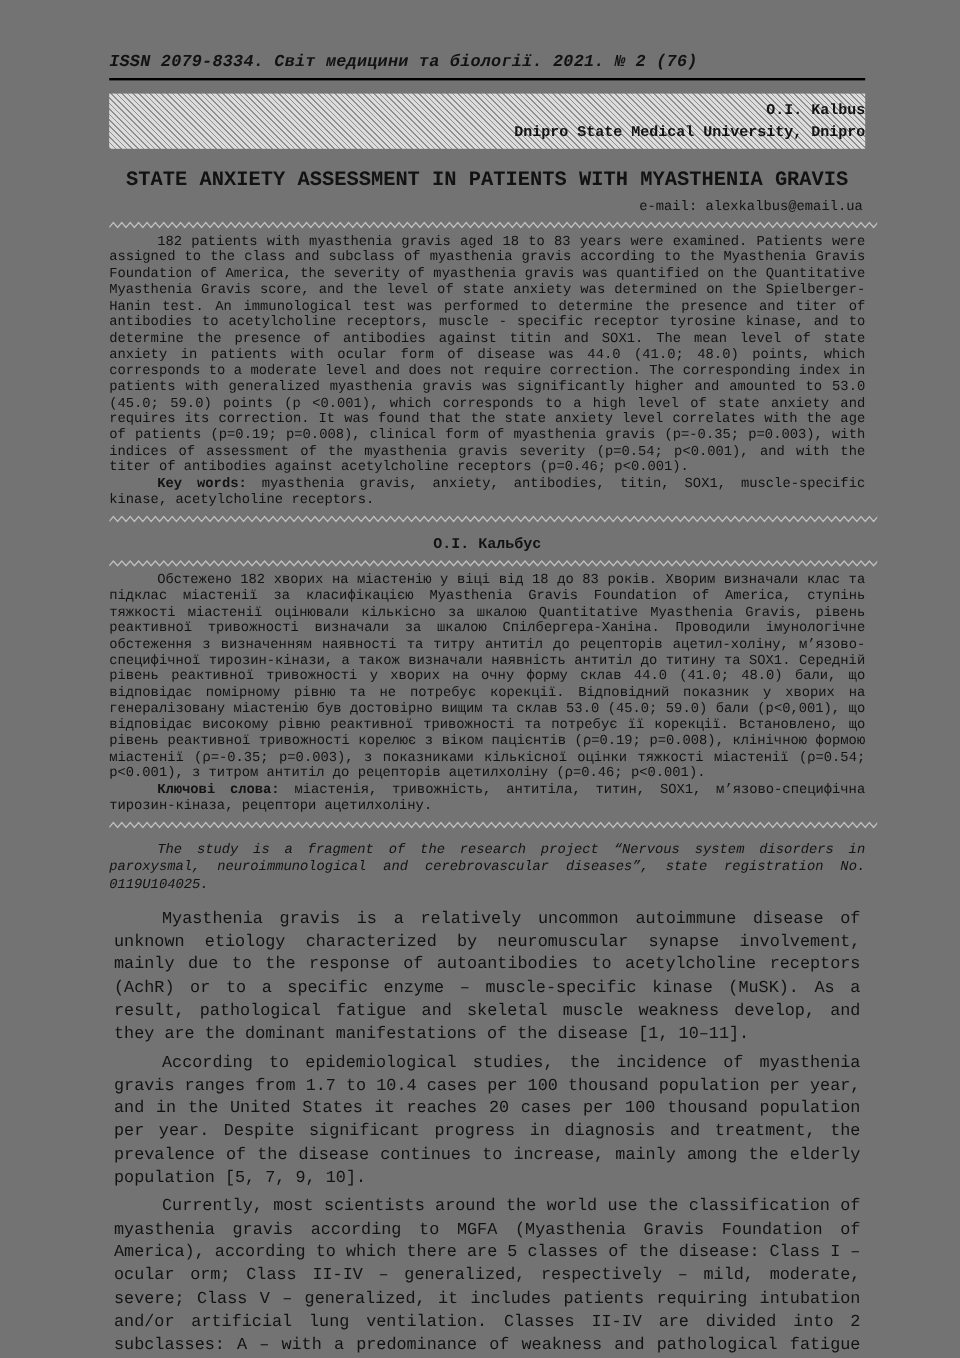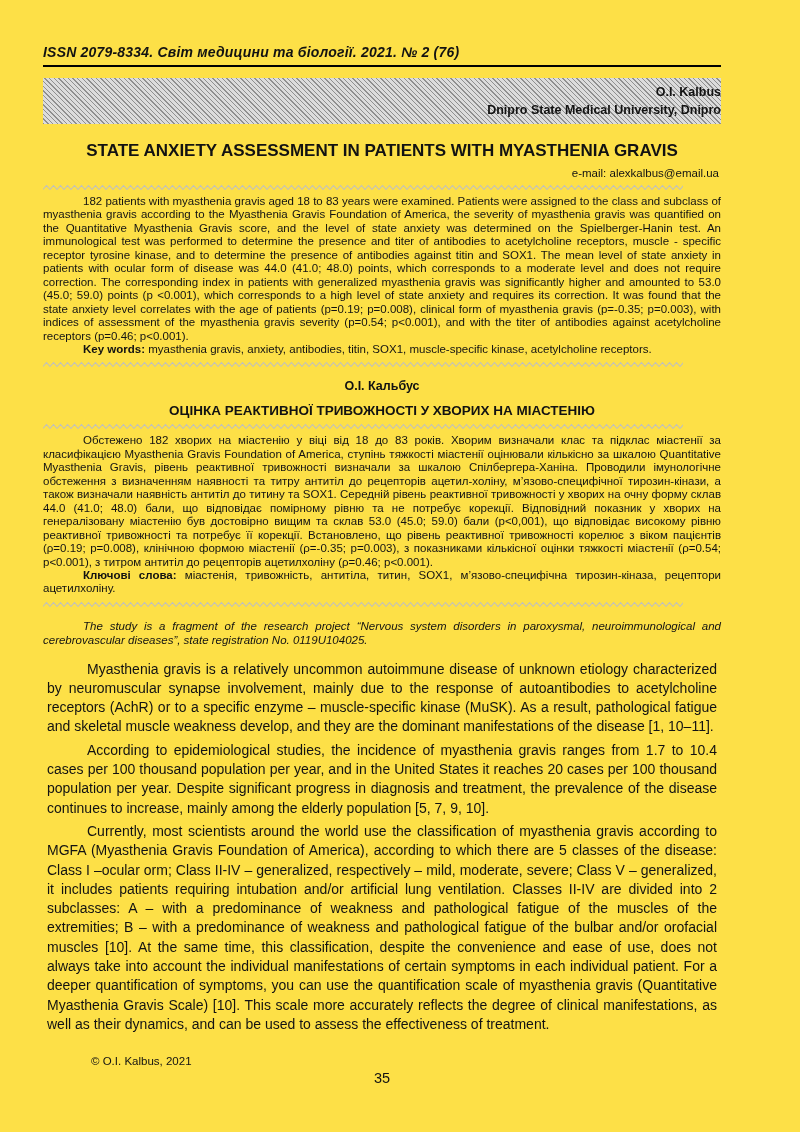--- a/index.html
+++ b/index.html
@@ -1,22 +1,22 @@
 <!DOCTYPE html>
 <html><head>
 <meta charset="utf-8">
 <style>
   html,body{margin:0;padding:0;background:#fff;}
   .page{
     position:relative;
     width:800px;height:1132px;
     box-sizing:border-box;
-    padding:44px 79px 0 43px;
-    background:#fde047;
-    font-family:Liberation Sans, sans-serif;
+    padding:44px 79px 0 91px;
+    background:#737373;
+    font-family:Liberation Mono, monospace;
     color:#121212;
     overflow:hidden;
   }
   .issn{
     font-size:14px;
     font-weight:bold;
     font-style:italic;
     padding-bottom:5px;
     border-bottom:2.5px solid #000;
     letter-spacing:.2px;
@@ -67,21 +67,20 @@
   <div class="abs-wrap">
     <p class="abs">182 patients with myasthenia gravis aged 18 to 83 years were examined. Patients were assigned to the class and subclass of myasthenia gravis according to the Myasthenia Gravis Foundation of America, the severity of myasthenia gravis was quantified on the Quantitative Myasthenia Gravis score, and the level of state anxiety was determined on the Spielberger-Hanin test. An immunological test was performed to determine the presence and titer of antibodies to acetylcholine receptors, muscle - specific receptor tyrosine kinase, and to determine the presence of antibodies against titin and SOX1. The mean level of state anxiety in patients with ocular form of disease was 44.0 (41.0; 48.0) points, which corresponds to a moderate level and does not require correction. The corresponding index in patients with generalized myasthenia gravis was significantly higher and amounted to 53.0 (45.0; 59.0) points (p &lt;0.001), which corresponds to a high level of state anxiety and requires its correction. It was found that the state anxiety level correlates with the age of patients (p=0.19; p=0.008), clinical form of myasthenia gravis (p=-0.35; p=0.003), with indices of assessment of the myasthenia gravis severity (p=0.54; p&lt;0.001), and with the titer of antibodies against acetylcholine receptors (p=0.46; p&lt;0.001).</p>
     <p class="abs"><span class="b">Key words:</span><span> myasthenia gravis, anxiety, antibodies, titin, SOX1, muscle-specific kinase, acetylcholine receptors.</span></p>
   </div>
 
   <svg class="zigzag" width="640" height="7">
       <path fill="none" stroke-width="1.1" d="M0 5.5 L3.5 1.5 L7 5.5 L10.5 1.5 L14 5.5 L17.5 1.5 L21 5.5 L24.5 1.5 L28 5.5 L31.5 1.5 L35 5.5 L38.5 1.5 L42 5.5 L45.5 1.5 L49 5.5 L52.5 1.5 L56 5.5 L59.5 1.5 L63 5.5 L66.5 1.5 L70 5.5 L73.5 1.5 L77 5.5 L80.5 1.5 L84 5.5 L87.5 1.5 L91 5.5 L94.5 1.5 L98 5.5 L101.5 1.5 L105 5.5 L108.5 1.5 L112 5.5 L115.5 1.5 L119 5.5 L122.5 1.5 L126 5.5 L129.5 1.5 L133 5.5 L136.5 1.5 L140 5.5 L143.5 1.5 L147 5.5 L150.5 1.5 L154 5.5 L157.5 1.5 L161 5.5 L164.5 1.5 L168 5.5 L171.5 1.5 L175 5.5 L178.5 1.5 L182 5.5 L185.5 1.5 L189 5.5 L192.5 1.5 L196 5.5 L199.5 1.5 L203 5.5 L206.5 1.5 L210 5.5 L213.5 1.5 L217 5.5 L220.5 1.5 L224 5.5 L227.5 1.5 L231 5.5 L234.5 1.5 L238 5.5 L241.5 1.5 L245 5.5 L248.5 1.5 L252 5.5 L255.5 1.5 L259 5.5 L262.5 1.5 L266 5.5 L269.5 1.5 L273 5.5 L276.5 1.5 L280 5.5 L283.5 1.5 L287 5.5 L290.5 1.5 L294 5.5 L297.5 1.5 L301 5.5 L304.5 1.5 L308 5.5 L311.5 1.5 L315 5.5 L318.5 1.5 L322 5.5 L325.5 1.5 L329 5.5 L332.5 1.5 L336 5.5 L339.5 1.5 L343 5.5 L346.5 1.5 L350 5.5 L353.5 1.5 L357 5.5 L360.5 1.5 L364 5.5 L367.5 1.5 L371 5.5 L374.5 1.5 L378 5.5 L381.5 1.5 L385 5.5 L388.5 1.5 L392 5.5 L395.5 1.5 L399 5.5 L402.5 1.5 L406 5.5 L409.5 1.5 L413 5.5 L416.5 1.5 L420 5.5 L423.5 1.5 L427 5.5 L430.5 1.5 L434 5.5 L437.5 1.5 L441 5.5 L444.5 1.5 L448 5.5 L451.5 1.5 L455 5.5 L458.5 1.5 L462 5.5 L465.5 1.5 L469 5.5 L472.5 1.5 L476 5.5 L479.5 1.5 L483 5.5 L486.5 1.5 L490 5.5 L493.5 1.5 L497 5.5 L500.5 1.5 L504 5.5 L507.5 1.5 L511 5.5 L514.5 1.5 L518 5.5 L521.5 1.5 L525 5.5 L528.5 1.5 L532 5.5 L535.5 1.5 L539 5.5 L542.5 1.5 L546 5.5 L549.5 1.5 L553 5.5 L556.5 1.5 L560 5.5 L563.5 1.5 L567 5.5 L570.5 1.5 L574 5.5 L577.5 1.5 L581 5.5 L584.5 1.5 L588 5.5 L591.5 1.5 L595 5.5 L598.5 1.5 L602 5.5 L605.5 1.5 L609 5.5 L612.5 1.5 L616 5.5 L619.5 1.5 L623 5.5 L626.5 1.5 L630 5.5 L633.5 1.5 L637 5.5 L640.5 1.5 L644 5.5" stroke="#bfbfbf"></path>
     </svg>
 
   <div class="author-uk">О.І. Кальбус</div>
-  <div class="title-uk">ОЦІНКА РЕАКТИВНОЇ ТРИВОЖНОСТІ У ХВОРИХ НА МІАСТЕНІЮ</div>
 
   <svg class="zigzag" width="640" height="7">
       <path fill="none" stroke-width="1.1" d="M0 5.5 L3.5 1.5 L7 5.5 L10.5 1.5 L14 5.5 L17.5 1.5 L21 5.5 L24.5 1.5 L28 5.5 L31.5 1.5 L35 5.5 L38.5 1.5 L42 5.5 L45.5 1.5 L49 5.5 L52.5 1.5 L56 5.5 L59.5 1.5 L63 5.5 L66.5 1.5 L70 5.5 L73.5 1.5 L77 5.5 L80.5 1.5 L84 5.5 L87.5 1.5 L91 5.5 L94.5 1.5 L98 5.5 L101.5 1.5 L105 5.5 L108.5 1.5 L112 5.5 L115.5 1.5 L119 5.5 L122.5 1.5 L126 5.5 L129.5 1.5 L133 5.5 L136.5 1.5 L140 5.5 L143.5 1.5 L147 5.5 L150.5 1.5 L154 5.5 L157.5 1.5 L161 5.5 L164.5 1.5 L168 5.5 L171.5 1.5 L175 5.5 L178.5 1.5 L182 5.5 L185.5 1.5 L189 5.5 L192.5 1.5 L196 5.5 L199.5 1.5 L203 5.5 L206.5 1.5 L210 5.5 L213.5 1.5 L217 5.5 L220.5 1.5 L224 5.5 L227.5 1.5 L231 5.5 L234.5 1.5 L238 5.5 L241.5 1.5 L245 5.5 L248.5 1.5 L252 5.5 L255.5 1.5 L259 5.5 L262.5 1.5 L266 5.5 L269.5 1.5 L273 5.5 L276.5 1.5 L280 5.5 L283.5 1.5 L287 5.5 L290.5 1.5 L294 5.5 L297.5 1.5 L301 5.5 L304.5 1.5 L308 5.5 L311.5 1.5 L315 5.5 L318.5 1.5 L322 5.5 L325.5 1.5 L329 5.5 L332.5 1.5 L336 5.5 L339.5 1.5 L343 5.5 L346.5 1.5 L350 5.5 L353.5 1.5 L357 5.5 L360.5 1.5 L364 5.5 L367.5 1.5 L371 5.5 L374.5 1.5 L378 5.5 L381.5 1.5 L385 5.5 L388.5 1.5 L392 5.5 L395.5 1.5 L399 5.5 L402.5 1.5 L406 5.5 L409.5 1.5 L413 5.5 L416.5 1.5 L420 5.5 L423.5 1.5 L427 5.5 L430.5 1.5 L434 5.5 L437.5 1.5 L441 5.5 L444.5 1.5 L448 5.5 L451.5 1.5 L455 5.5 L458.5 1.5 L462 5.5 L465.5 1.5 L469 5.5 L472.5 1.5 L476 5.5 L479.5 1.5 L483 5.5 L486.5 1.5 L490 5.5 L493.5 1.5 L497 5.5 L500.5 1.5 L504 5.5 L507.5 1.5 L511 5.5 L514.5 1.5 L518 5.5 L521.5 1.5 L525 5.5 L528.5 1.5 L532 5.5 L535.5 1.5 L539 5.5 L542.5 1.5 L546 5.5 L549.5 1.5 L553 5.5 L556.5 1.5 L560 5.5 L563.5 1.5 L567 5.5 L570.5 1.5 L574 5.5 L577.5 1.5 L581 5.5 L584.5 1.5 L588 5.5 L591.5 1.5 L595 5.5 L598.5 1.5 L602 5.5 L605.5 1.5 L609 5.5 L612.5 1.5 L616 5.5 L619.5 1.5 L623 5.5 L626.5 1.5 L630 5.5 L633.5 1.5 L637 5.5 L640.5 1.5 L644 5.5" stroke="#bfbfbf"></path>
     </svg>
 
   <div class="abs-wrap">
     <p class="abs">Обстежено 182 хворих на міастенію у віці від 18 до 83 років. Хворим визначали клас та підклас міастенії за класифікацією Myasthenia Gravis Foundation of America, ступінь тяжкості міастенії оцінювали кількісно за шкалою Quantitative Myasthenia Gravis, рівень реактивної тривожності визначали за шкалою Спілбергера-Ханіна. Проводили імунологічне обстеження з визначенням наявності та титру антитіл до рецепторів ацетил-холіну, м’язово-специфічної тирозин-кінази, а також визначали наявність антитіл до титину та SOX1. Середній рівень реактивної тривожності у хворих на очну форму склав 44.0 (41.0; 48.0) бали, що відповідає помірному рівню та не потребує корекції. Відповідний показник у хворих на генералізовану міастенію був достовірно вищим та склав 53.0 (45.0; 59.0) бали (p&lt;0,001), що відповідає високому рівню реактивної тривожності та потребує її корекції. Встановлено, що рівень реактивної тривожності корелює з віком пацієнтів (ρ=0.19; p=0.008), клінічною формою міастенії (ρ=-0.35; p=0.003), з показниками кількісної оцінки тяжкості міастенії (ρ=0.54; p&lt;0.001), з титром антитіл до рецепторів ацетилхоліну (ρ=0.46; p&lt;0.001).</p>
     <p class="abs"><span class="b">Ключові слова:</span><span> міастенія, тривожність, антитіла, титин, SOX1, м’язово-специфічна тирозин-кіназа, рецептори ацетилхоліну.</span></p>
   </div>
 

